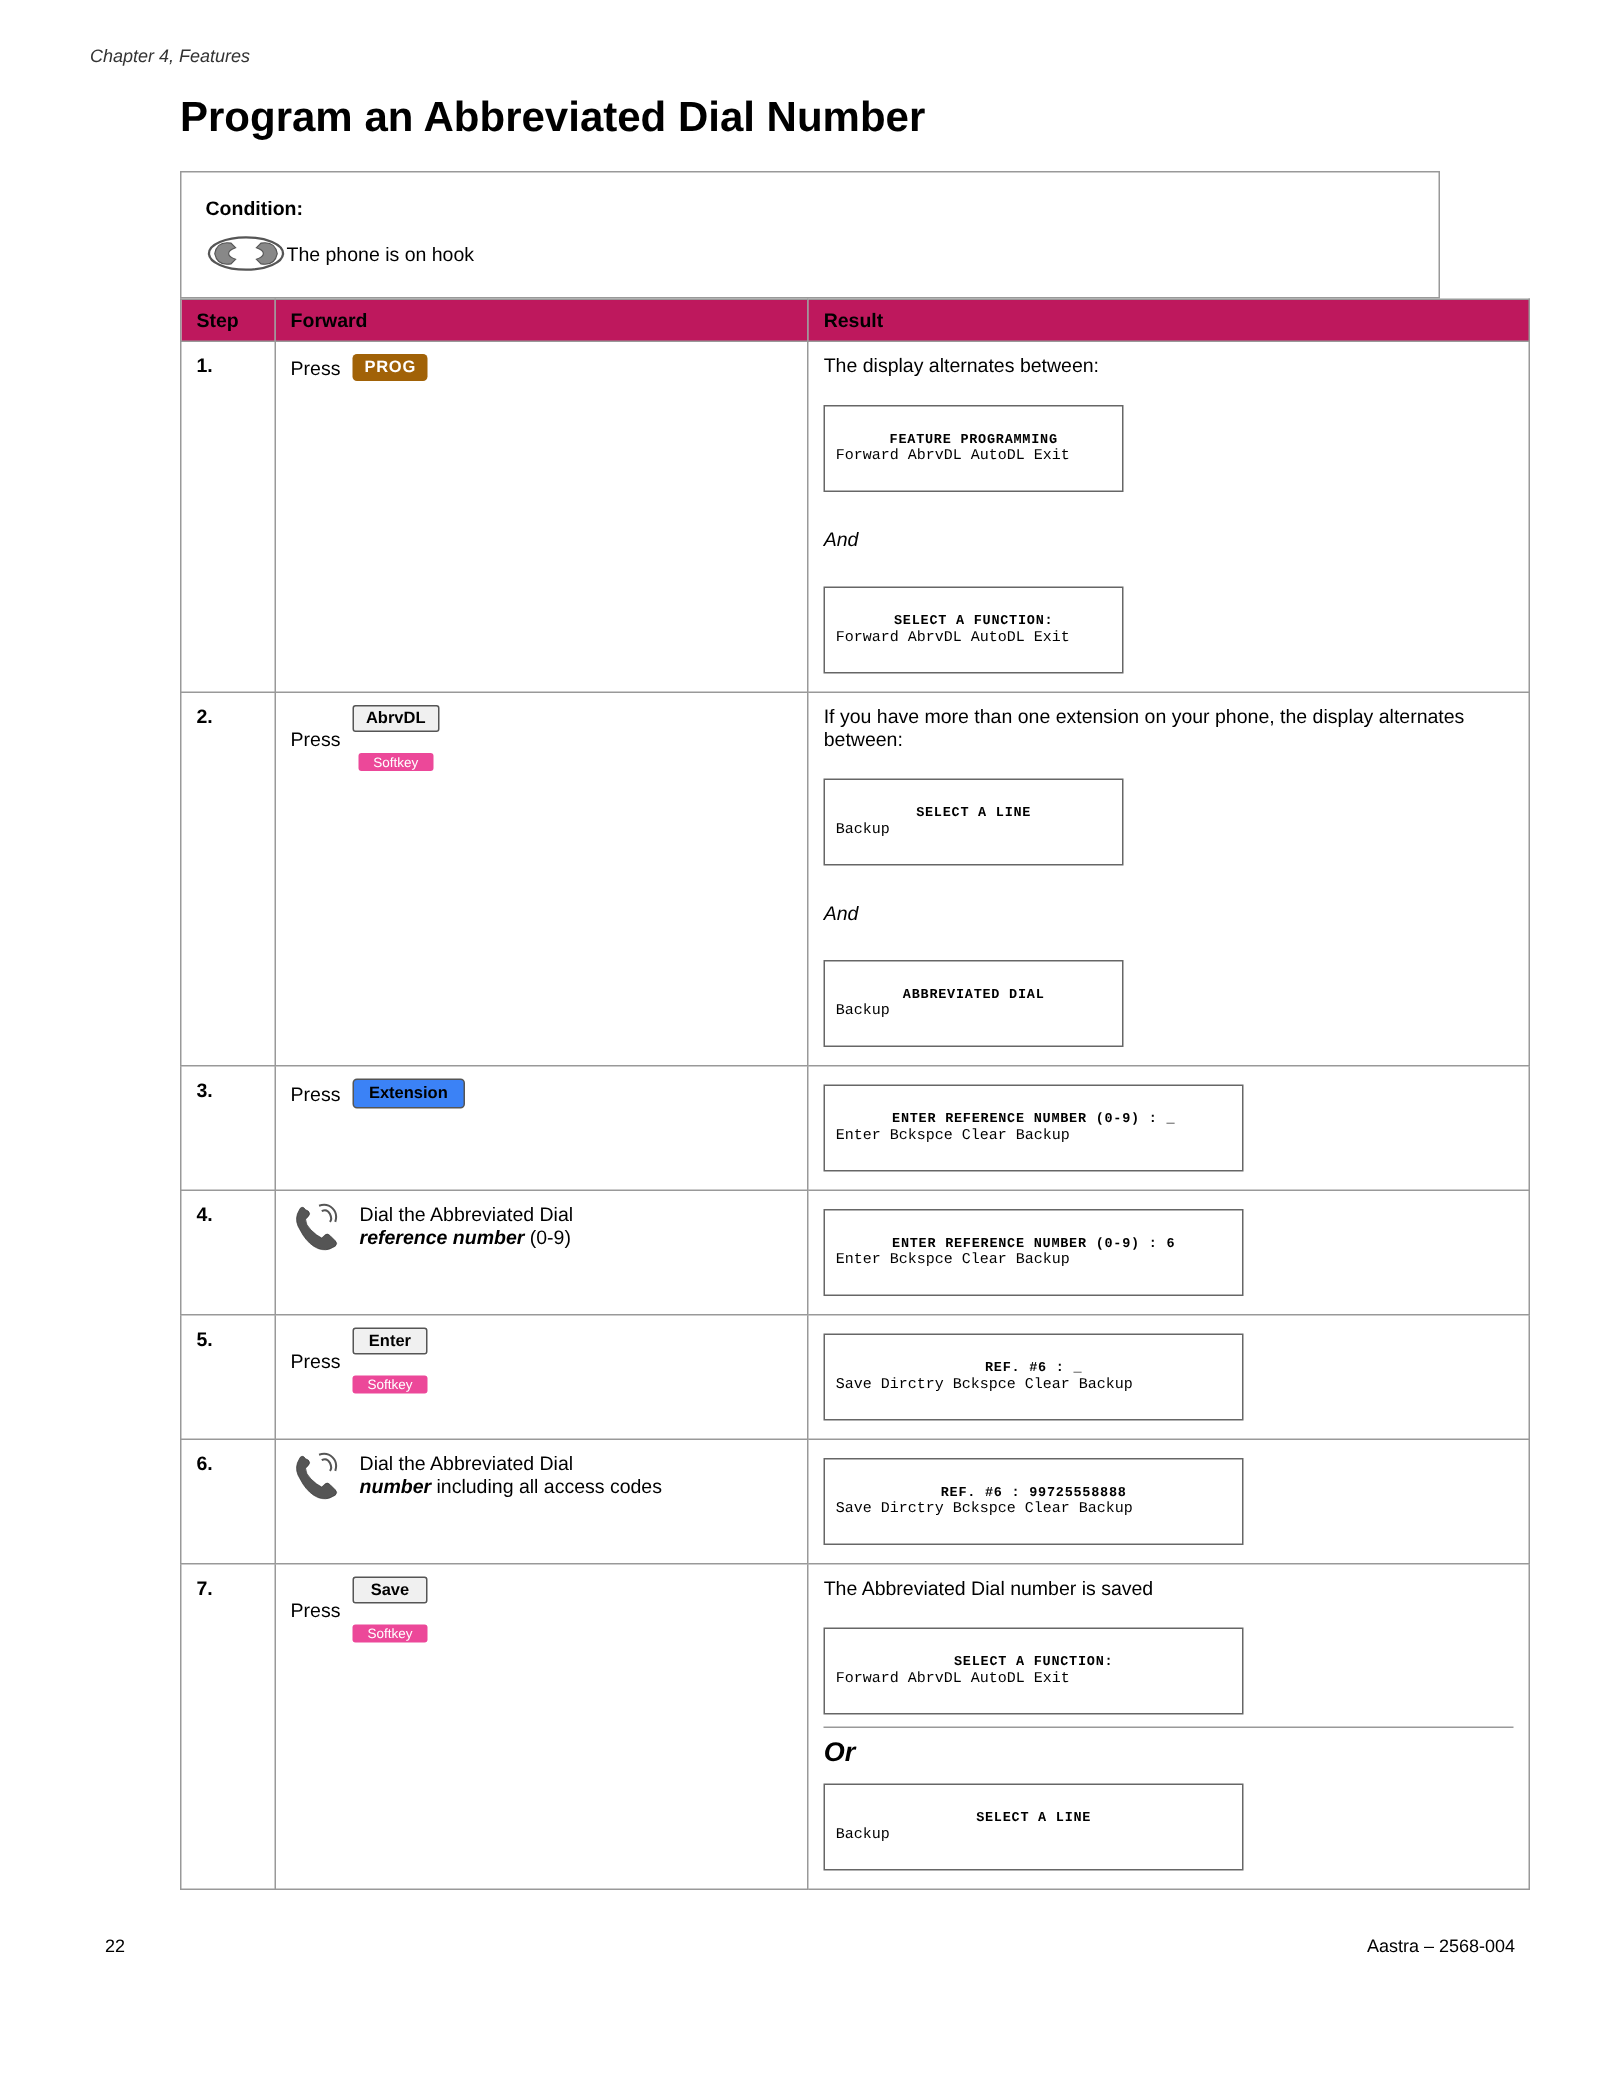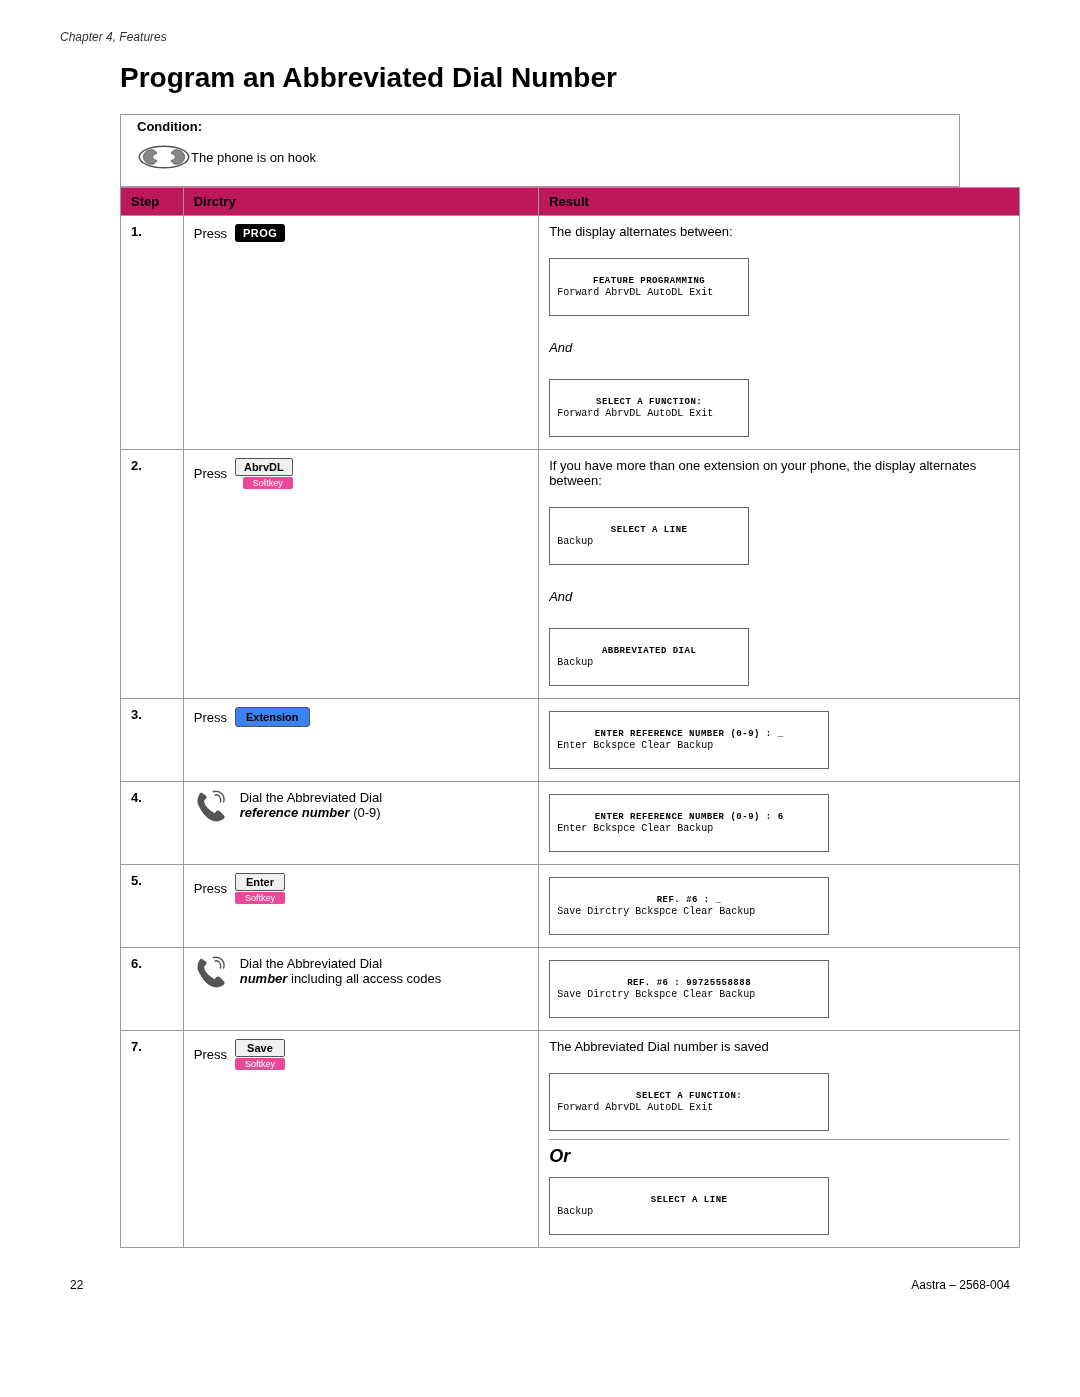--- a/index.html
+++ b/index.html
@@ -19,21 +19,21 @@
       margin-bottom: 18px;
     }
     .page-title {
       font-size: 28px;
       font-weight: bold;
       margin-bottom: 20px;
       padding-left: 60px;
     }
     .condition-box {
       border: 1px solid #999;
-      padding: 4px 16px 14px 16px;
+      padding: 16px 16px 14px 16px;
       margin-bottom: 0;
       margin-left: 60px;
       margin-right: 0;
       width: 840px;
     }
     .condition-title {
       font-weight: bold;
       margin-bottom: 8px;
     }
     .condition-content {
@@ -77,34 +77,34 @@
       padding-top: 10px;
     }
     .result-col {
       width: 460px;
       vertical-align: top;
       padding-top: 10px;
     }
     
     .prog-btn {
       display: inline-block;
-      background: #000000;
+      background: #a16207;
       color: #fff;
       font-weight: bold;
       font-size: 11px;
       padding: 3px 8px;
       border-radius: 3px;
       letter-spacing: 0.5px;
     }
     
     .softkey-group {
       display: inline-flex;
       flex-direction: column;
-      align-items: flex-end;
-      gap: 1px;
+      align-items: center;
+      gap: 14px;
     }
     .softkey-label {
       display: inline-block;
       border: 1px solid #555;
       background: #f0f0f0;
       font-size: 11px;
       font-weight: bold;
       padding: 2px 8px;
       border-radius: 2px;
       min-width: 50px;
@@ -216,21 +216,21 @@
       <path d="M62 19 Q60 8 48 10 L44 14 Q50 16 50 19 Q50 22 44 24 L48 28 Q60 30 62 19Z" fill="#888" stroke="#555" stroke-width="1"></path>
     </svg>
     <span>The phone is on hook</span>
   </div>
 </div>
 
 <table class="main-table">
   <thead>
     <tr>
       <th>Step</th>
-      <th>Dirctry</th>
+      <th>Forward</th>
       <th>Result</th>
     </tr>
   </thead>
   <tbody>
 
     <tr>
       <td class="step-col">1.</td>
       <td class="action-col">
         <div class="press-line">
           <span>Press</span>

